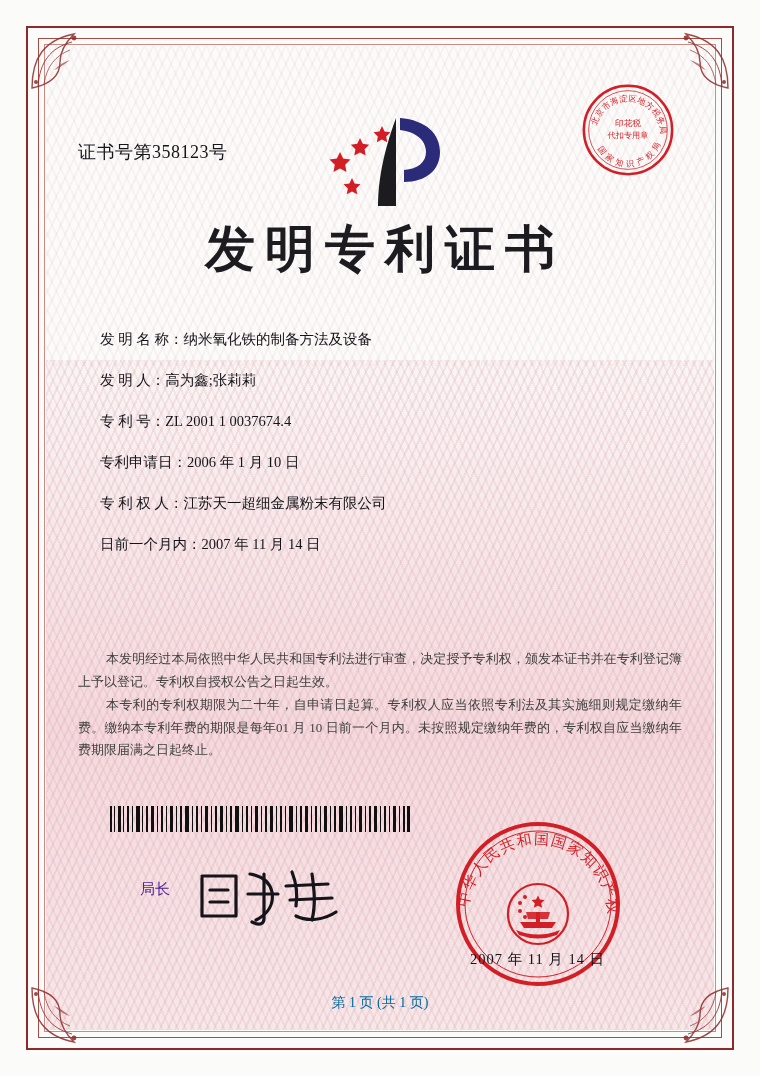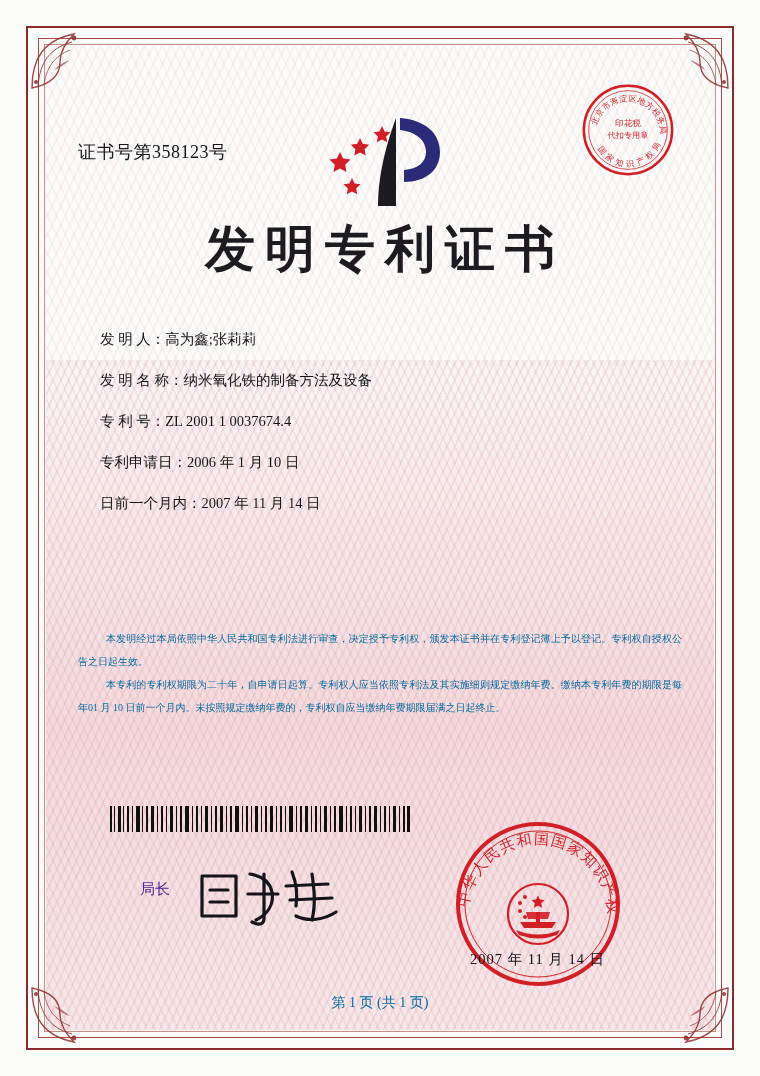--- a/index.html
+++ b/index.html
@@ -87,22 +87,22 @@
   .fields{position:absolute;left:100px;top:330px;right:90px;}
   .field{
     font-size:14.5px;color:#14141a;
     margin-bottom:22px;
     white-space:nowrap;
   }
   .field .lbl{display:inline-block;}
   .field .val{display:inline-block;}
 
   .body-text{
-    position:absolute;left:78px;right:78px;top:628px;
-    font-size:10px;line-height:22.5px;color:#0369a1;
+    position:absolute;left:78px;right:78px;top:648px;
+    font-size:13px;line-height:22.5px;color:#404040;
     text-align:justify;
   }
   .body-text p{margin:0 0 1px 0;text-indent:28px;}
 
   .barcode{
     position:absolute;left:110px;top:806px;width:300px;height:26px;
   }
   .barcode svg{width:100%;height:100%;display:block;}
 
   .sign-row{
@@ -214,30 +214,33 @@
         </text>
         <text x="50" y="46" text-anchor="middle" font-size="9" fill="#d21f26" font-family="'DejaVu Serif',serif">印花税</text>
         <text x="50" y="58" text-anchor="middle" font-size="8.5" fill="#d21f26" font-family="'DejaVu Serif',serif">代扣专用章</text>
       </svg>
     </div>
 
     <div class="title">发明专利证书</div>
 
     <div class="fields">
       <div class="field">
+        <span class="lbl">发 明 名 称：</span><span class="val">纳米氧化铁的制备方法及设备</span>
+      </div>
+      <div class="field">
         <span class="lbl">发 明 人：</span><span class="val">高为鑫;张莉莉</span>
       </div>
       <div class="field">
-        <span class="lbl">发 明 名 称：</span><span class="val">纳米氧化铁的制备方法及设备</span>
-      </div>
-      <div class="field">
         <span class="lbl">专 利 号：</span><span class="val">ZL 2001 1 0037674.4</span>
       </div>
       <div class="field">
         <span class="lbl">专利申请日：</span><span class="val">2006 年 1 月 10 日</span>
+      </div>
+      <div class="field">
+        <span class="lbl">专 利 权 人：</span><span class="val">江苏天一超细金属粉末有限公司</span>
       </div>
       <div class="field">
         <span class="lbl">日前一个月内：</span><span class="val">2007 年 11 月 14 日</span>
       </div>
     </div>
 
     <div class="body-text">
       <p>本发明经过本局依照中华人民共和国专利法进行审查，决定授予专利权，颁发本证书并在专利登记簿上予以登记。专利权自授权公告之日起生效。</p>
       <p>本专利的专利权期限为二十年，自申请日起算。专利权人应当依照专利法及其实施细则规定缴纳年费。缴纳本专利年费的期限是每年01 月 10 日前一个月内。未按照规定缴纳年费的，专利权自应当缴纳年费期限届满之日起终止。</p>
     </div>

